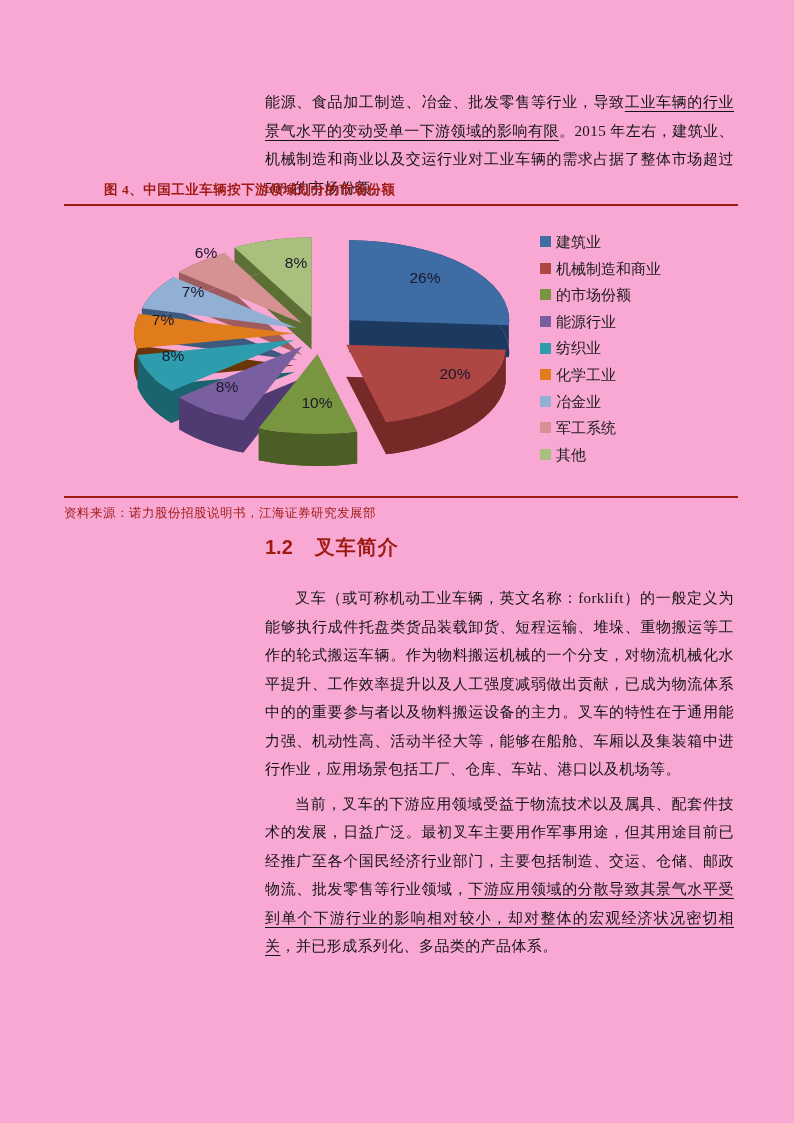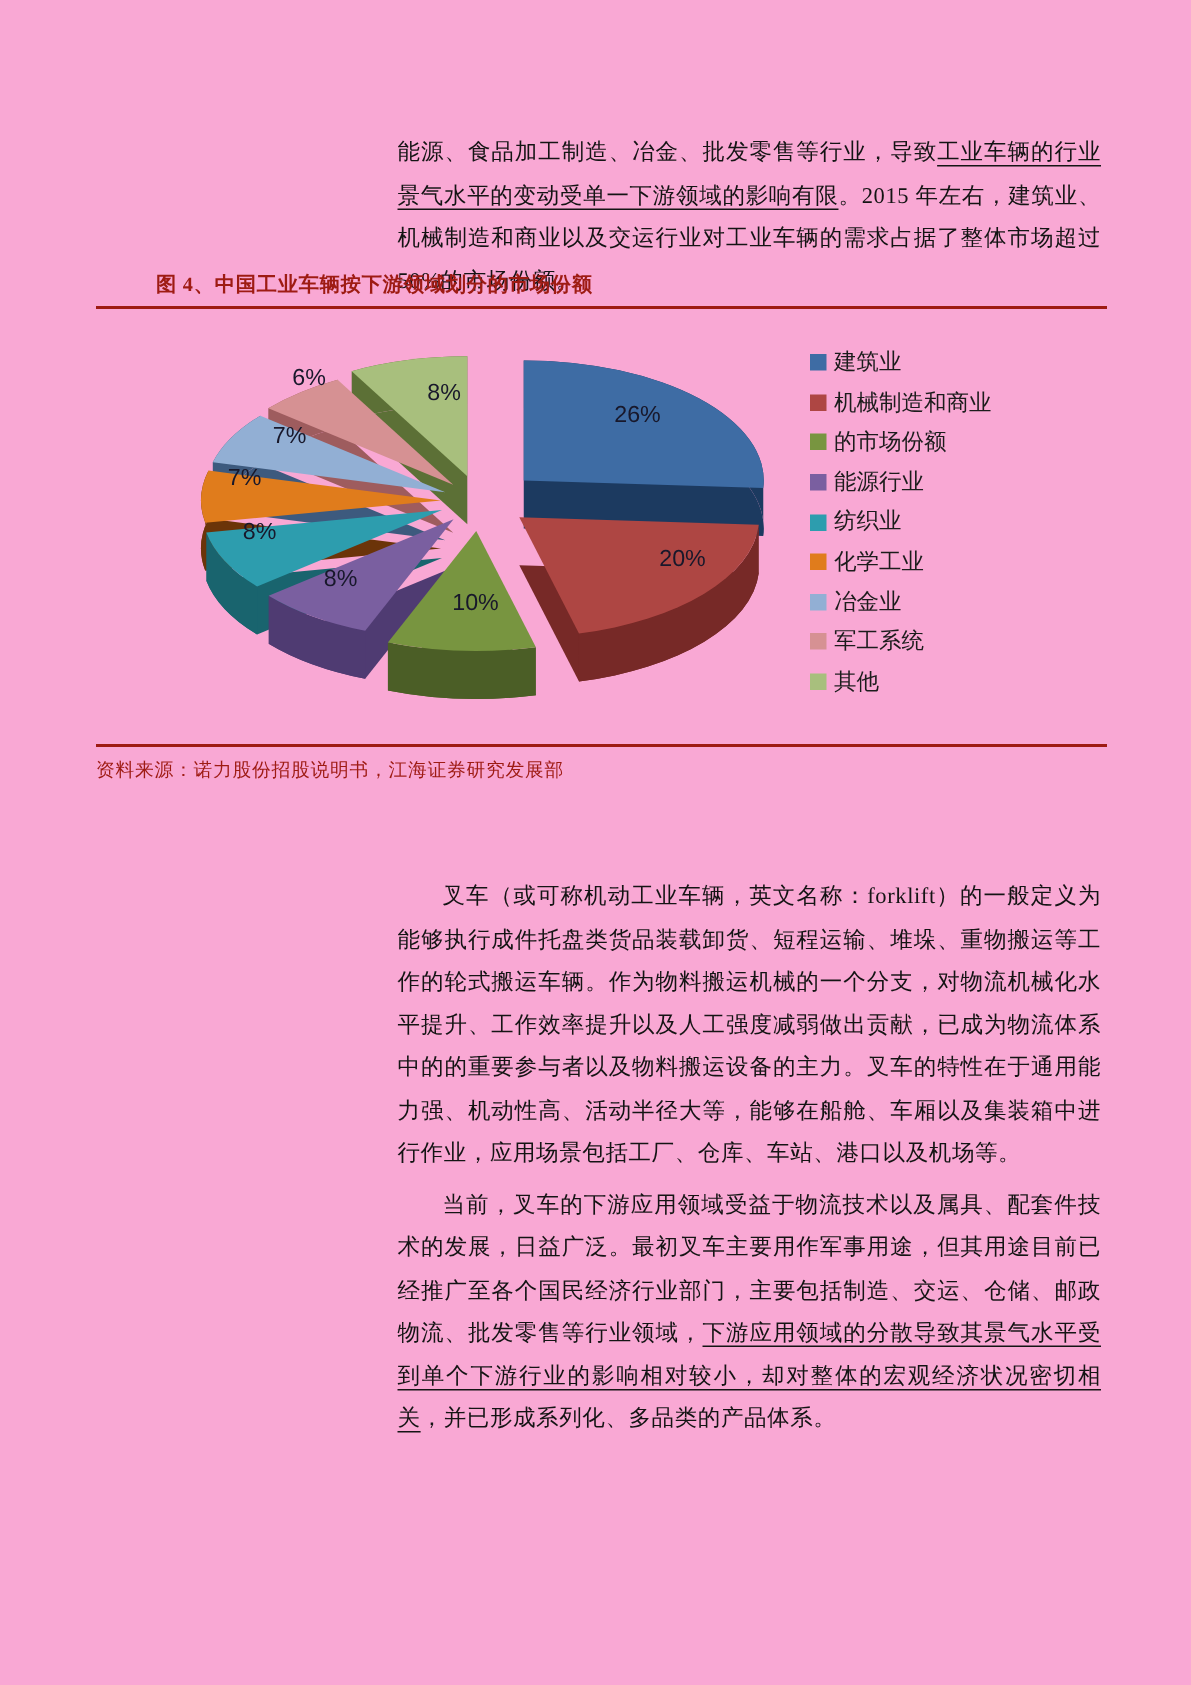--- a/index.html
+++ b/index.html
@@ -126,19 +126,23 @@
           <span class="swatch" style="background: rgb(168, 191, 125);"></span>
           <span>其他</span>
         </div>
       </div>
   </div>
 
   <div class="rule rule-bottom"></div>
 
   <div class="fig-source">资料来源：诺力股份招股说明书，江海证券研究发展部</div>
 
+  <h2 class="section-heading">
+    <span class="num">1.2</span>
+    <span>叉车简介</span>
+  </h2>
 
   <div class="body-block">
     <p class="para"><span>叉车（或可称机动工业车辆，英文名称：forklift）的一般定义为能够执行成件托盘类货品装载卸货、短程运输、堆垛、重物搬运等工作的轮式搬运车辆。作为物料搬运机械的一个分支，对物流机械化水平提升、工作效率提升以及人工强度减弱做出贡献，已成为物流体系中的的重要参与者以及物料搬运设备的主力。叉车的特性在于通用能力强、机动性高、活动半径大等，能够在船舱、车厢以及集装箱中进行作业，应用场景包括工厂、仓库、车站、港口以及机场等。</span></p>
     <p class="para"><span>当前，叉车的下游应用领域受益于物流技术以及属具、配套件技术的发展，日益广泛。最初叉车主要用作军事用途，但其用途目前已经推广至各个国民经济行业部门，主要包括制造、交运、仓储、邮政物流、批发零售等行业领域，</span><span class="u">下游应用领域的分散导致其景气水平受到单个下游行业的影响相对较小，却对整体的宏观经济状况密切相关</span><span>，并已形成系列化、多品类的产品体系。</span></p>
   </div>
 
 </div>
 
 </body></html>

